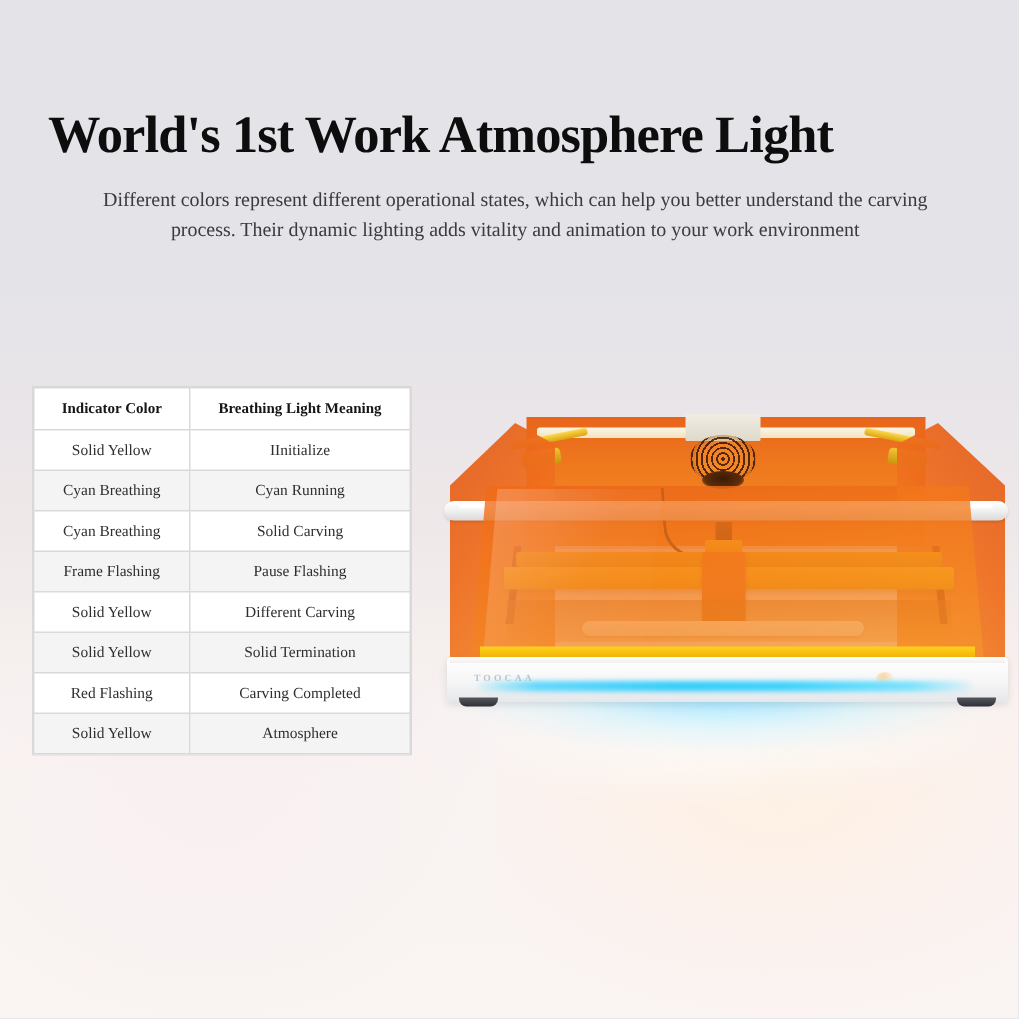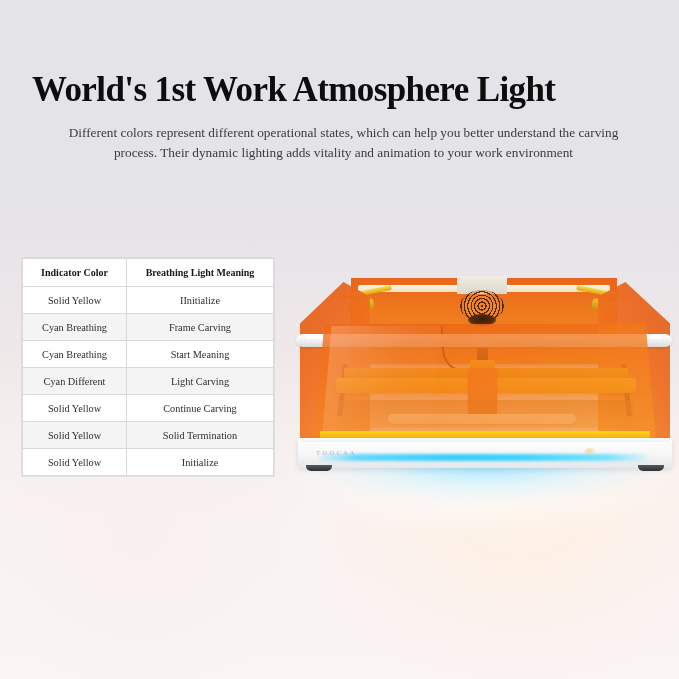--- a/index.html
+++ b/index.html
@@ -477,41 +477,45 @@
           <th>Breathing Light Meaning</th>
         </tr>
       </thead>
       <tbody>
         <tr>
           <td>Solid Yellow</td>
           <td>IInitialize</td>
         </tr>
         <tr>
           <td>Cyan Breathing</td>
-          <td>Frame Carving</td>
+          <td>Cyan Running</td>
         </tr>
         <tr>
           <td>Cyan Breathing</td>
-          <td>Start Meaning</td>
-        </tr>
-        <tr>
-          <td>Cyan Different</td>
-          <td>Light Carving</td>
+          <td>Solid Carving</td>
+        </tr>
+        <tr>
+          <td>Frame Flashing</td>
+          <td>Pause Flashing</td>
         </tr>
         <tr>
           <td>Solid Yellow</td>
-          <td>Continue Carving</td>
+          <td>Different Carving</td>
         </tr>
         <tr>
           <td>Solid Yellow</td>
           <td>Solid Termination</td>
         </tr>
         <tr>
+          <td>Red Flashing</td>
+          <td>Carving Completed</td>
+        </tr>
+        <tr>
           <td>Solid Yellow</td>
-          <td>Initialize</td>
+          <td>Atmosphere</td>
         </tr>
       </tbody>
     </table>
   </div>
 
   <div id="machine">
 
     <div class="floor-glow"></div>
     <div class="led-halo"></div>
 

